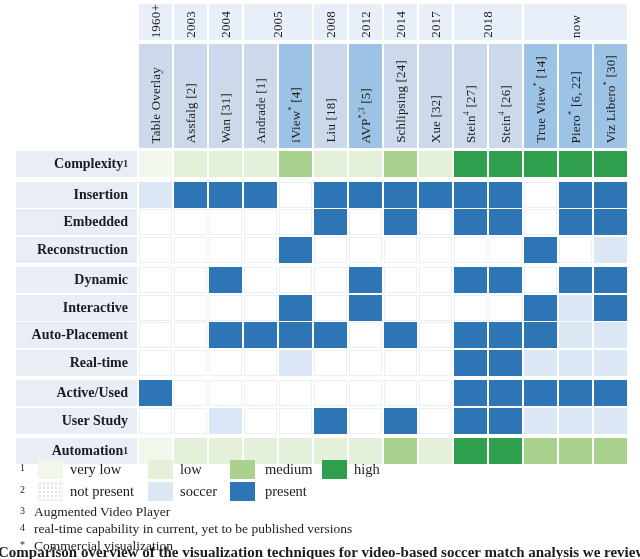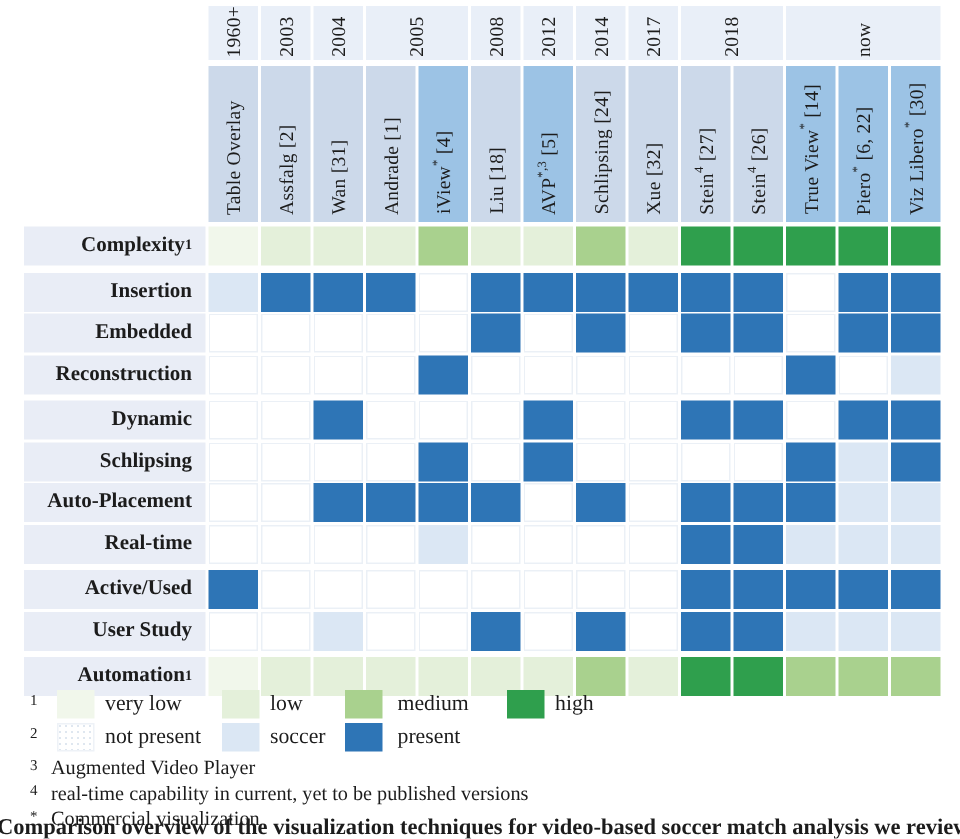--- a/index.html
+++ b/index.html
@@ -29,21 +29,21 @@
   .rgroup .mrow { margin-bottom:1.5px; }
   .rgroup .mrow:last-child { margin-bottom:0; }
   .v-not_present { background:#ffffff; box-shadow:inset 0 0 0 1px rgba(190,205,225,0.30); }
 
   
   .legend { position:absolute; left:0; top:460px; width:640px; }
   .lrow { position:relative; height:22px; }
   .lmarker { position:absolute; left:20px; top:2px; font-size:10px; }
   .litem { position:absolute; top:0; display:flex; align-items:center; gap:7px; }
   .litem.p0 { left:38px; } .litem.p1 { left:148px; }
-  .litem.p2 { left:230px;gap:10px; } .litem.p3 { left:338px;text-align:center; }
+  .litem.p2 { left:230px;gap:10px; } .litem.p3 { left:322px;text-align:center; }
   .swatch { width:25px; height:19px; display:inline-block; }
   .swatch.dotted { background-image:radial-gradient(#dfe7f0 0.9px, transparent 0.9px);
     background-size:4px 4px; box-shadow:inset 0 0 0 1px #eef2f7; }
   .llabel { font-size:14.5px; }
   .fnrow { position:relative; height:17px; }
   .fnmarker { position:absolute; left:20px; top:1px; font-size:10px; }
   .fntext { position:absolute; left:34px; top:0; font-size:13.5px; }
 
   
   .caption { position:absolute; left:-2px; top:544px; width:700px; font-weight:bold;
@@ -217,21 +217,21 @@
             <div class="cell v-present" style="background: rgb(46, 117, 182);"></div>
             <div class="cell v-not_present" style="background: rgb(255, 255, 255);"></div>
             <div class="cell v-not_present" style="background: rgb(255, 255, 255);"></div>
             <div class="cell v-present" style="background: rgb(46, 117, 182);"></div>
             <div class="cell v-present" style="background: rgb(46, 117, 182);"></div>
             <div class="cell v-not_present" style="background: rgb(255, 255, 255);"></div>
             <div class="cell v-present" style="background: rgb(46, 117, 182);"></div>
             <div class="cell v-present" style="background: rgb(46, 117, 182);"></div>
           </div>
           <div class="mrow">
-            <div class="rlabel" style="background: rgb(233, 237, 246);">Schlipsing</div>
+            <div class="rlabel" style="background: rgb(233, 237, 246);">Interactive</div>
             <div class="cell v-not_present" style="background: rgb(255, 255, 255);"></div>
             <div class="cell v-not_present" style="background: rgb(255, 255, 255);"></div>
             <div class="cell v-not_present" style="background: rgb(255, 255, 255);"></div>
             <div class="cell v-not_present" style="background: rgb(255, 255, 255);"></div>
             <div class="cell v-present" style="background: rgb(46, 117, 182);"></div>
             <div class="cell v-not_present" style="background: rgb(255, 255, 255);"></div>
             <div class="cell v-present" style="background: rgb(46, 117, 182);"></div>
             <div class="cell v-not_present" style="background: rgb(255, 255, 255);"></div>
             <div class="cell v-not_present" style="background: rgb(255, 255, 255);"></div>
             <div class="cell v-not_present" style="background: rgb(255, 255, 255);"></div>

